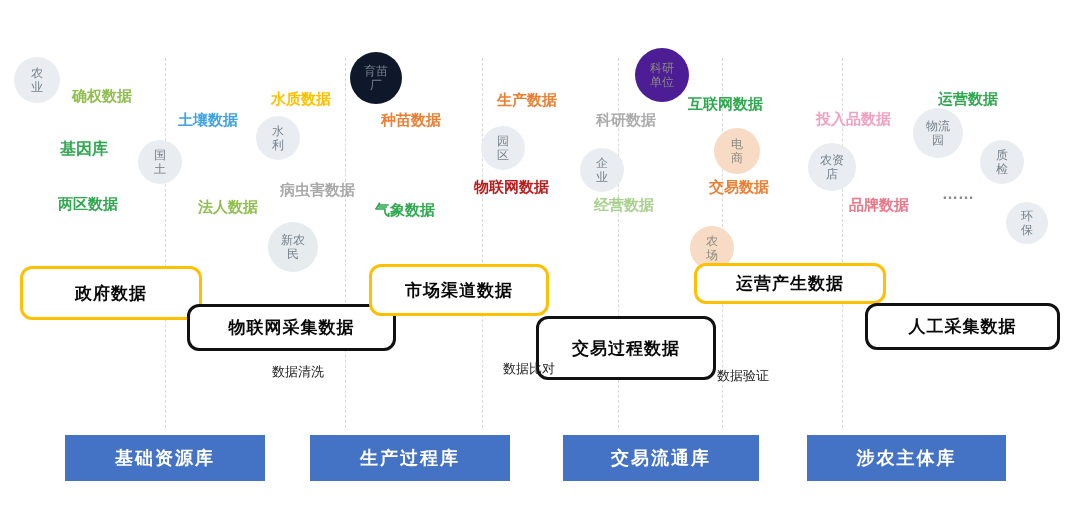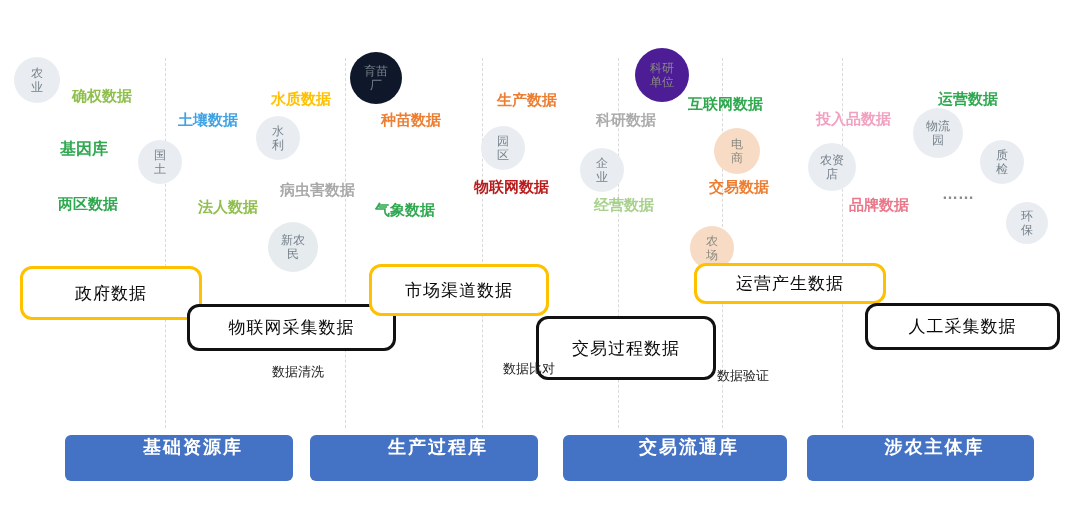--- a/index.html
+++ b/index.html
@@ -17,26 +17,26 @@
   .bubble span{
     font-size:12px;line-height:1.2;white-space:pre-line;font-weight:400;
   }
   .wlabel{
     position:absolute;font-weight:700;font-size:15px;white-space:nowrap;z-index:2;line-height:1;
   }
   .stage{
     position:absolute;background:#ffffff;border:3px solid #000;border-radius:12px;
     display:flex;align-items:center;justify-content:center;z-index:3;box-sizing:border-box;
   }
-  .stage span{font-weight:400;font-size:17px;color:#0a0a0a;letter-spacing:1px;}
+  .stage span{font-weight:700;font-size:17px;color:#0a0a0a;letter-spacing:1px;}
   .proc{
     position:absolute;font-size:13px;color:#222;z-index:3;white-space:nowrap;
   }
   .db{
-    position:absolute;border-radius:6px;display:flex;align-items:flex-start;justify-content:center;z-index:3;padding-left:28px;
+    position:absolute;border-radius:0;display:flex;align-items:center;justify-content:center;z-index:3;
   }
   .db span{color:#ffffff;font-weight:800;font-size:18px;letter-spacing:2px;}
 </style>
 </head>
 <body>
 
 <div class="canvas">
 
   <div>
 

